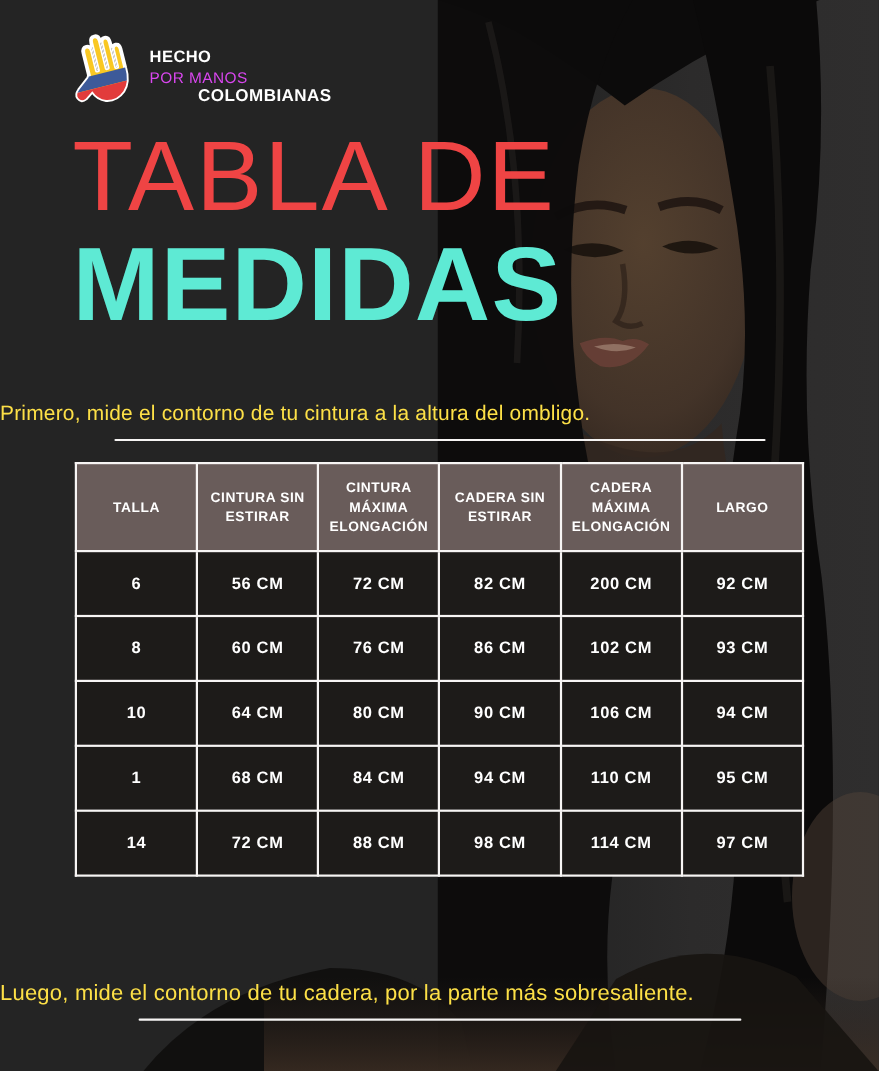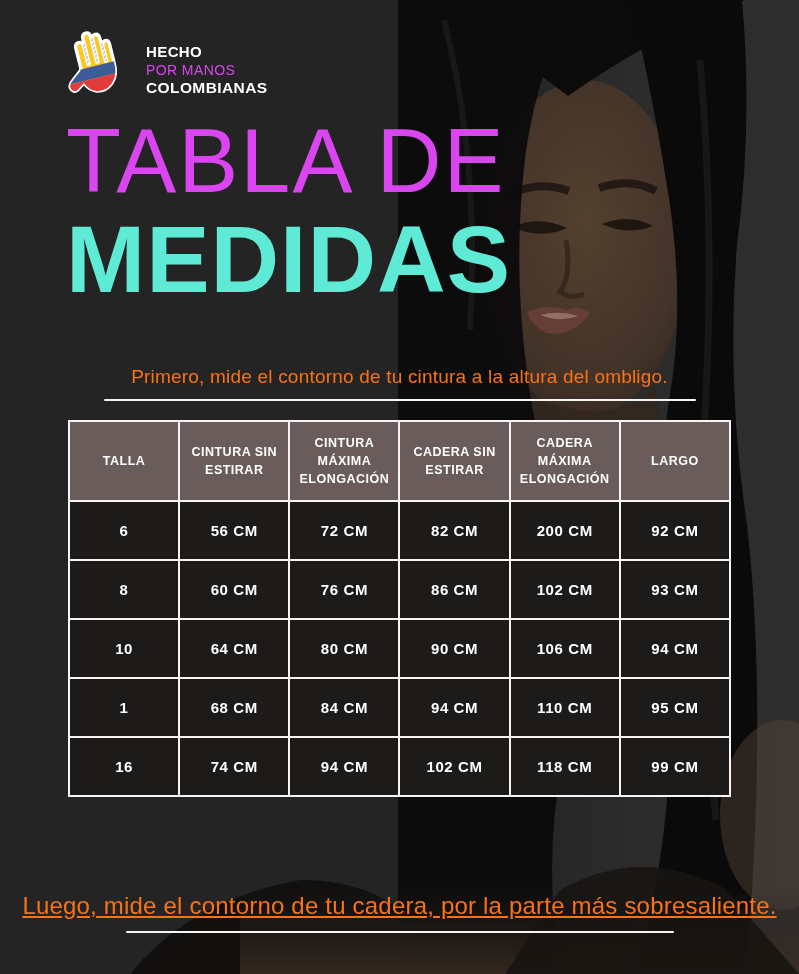--- a/index.html
+++ b/index.html
@@ -8,41 +8,41 @@
     width:799px;height:974px;
     background:#242424;
     overflow:hidden;
     font-family:"Liberation Sans","DejaVu Sans",sans-serif;
     color:#fff;
   }
   .bg-art{position:absolute;inset:0;z-index:0;}
   .content{position:absolute;inset:0;z-index:1;}
 
   
-  .logo{position:absolute;left:64px;top:30px;display:flex;align-items:center;gap:25px;}
+  .logo{position:absolute;left:64px;top:30px;display:flex;align-items:center;gap:15px;}
   .logo-hand{display:block;}
   .logo-text{display:flex;flex-direction:column;line-height:1.22;letter-spacing:.4px;padding-top:10px;}
   .lt1{font-weight:700;font-size:15px;}
   .lt2{font-weight:400;font-size:14px;color:#d946ef;}
-  .lt3{font-weight:700;font-size:15.5px;}
+  .lt3{font-weight:700;font-size:15.5px;margin-left:44px;}
 
   
   .title{position:absolute;left:66px;top:112px;margin:0;font-weight:400;}
-  .title .t1{display:block;font-size:90px;font-weight:400;letter-spacing:2px;line-height:1.1;color:#d946ef;}
+  .title .t1{display:block;font-size:90px;font-weight:400;letter-spacing:2px;line-height:1.1;color:#ef4444;}
   .title .t2{display:block;font-size:95px;font-weight:800;letter-spacing:1px;line-height:1.02;color:#5eead4;}
 
   
-  .instr{position:absolute;left:0;right:0;text-align:center;color:#f97316;}
+  .instr{position:absolute;left:0;right:0;text-align:left;color:#fde047;}
   .instr p{margin:0;font-weight:400;}
   .instr .rule{height:2px;background:#f6f4f3;margin:11px auto 0;border-radius:1px;}
   .instr-top{top:366px;}
   .instr-top p{font-size:19px;letter-spacing:.2px;}
   .instr-top .rule{width:592px;}
   .instr-bottom{top:892px;}
-  .instr-bottom p{font-size:24px;letter-spacing:.2px;text-decoration:underline;}
+  .instr-bottom p{font-size:20px;letter-spacing:.2px;}
   .instr-bottom .rule{width:548px;}
 
   
   table.size-table{
     position:absolute;left:68px;top:420px;width:663px;
     border-collapse:collapse;table-layout:fixed;
   }
   .size-table th,.size-table td{
     border:2px solid #f7f5f4;
     text-align:center;vertical-align:middle;
@@ -188,26 +188,26 @@
           </tr>
           <tr>
             <td>1</td>
             <td>68 CM</td>
             <td>84 CM</td>
             <td>94 CM</td>
             <td>110 CM</td>
             <td>95 CM</td>
           </tr>
           <tr>
-            <td>16</td>
-            <td>74 CM</td>
-            <td>94 CM</td>
-            <td>102 CM</td>
-            <td>118 CM</td>
-            <td>99 CM</td>
+            <td>14</td>
+            <td>72 CM</td>
+            <td>88 CM</td>
+            <td>98 CM</td>
+            <td>114 CM</td>
+            <td>97 CM</td>
           </tr>
         </tbody>
     </table>
 
     <div class="instr instr-bottom">
       <p>Luego, mide el contorno de tu cadera, por la parte más sobresaliente.</p>
       <div class="rule"></div>
     </div>
 
   </div>

